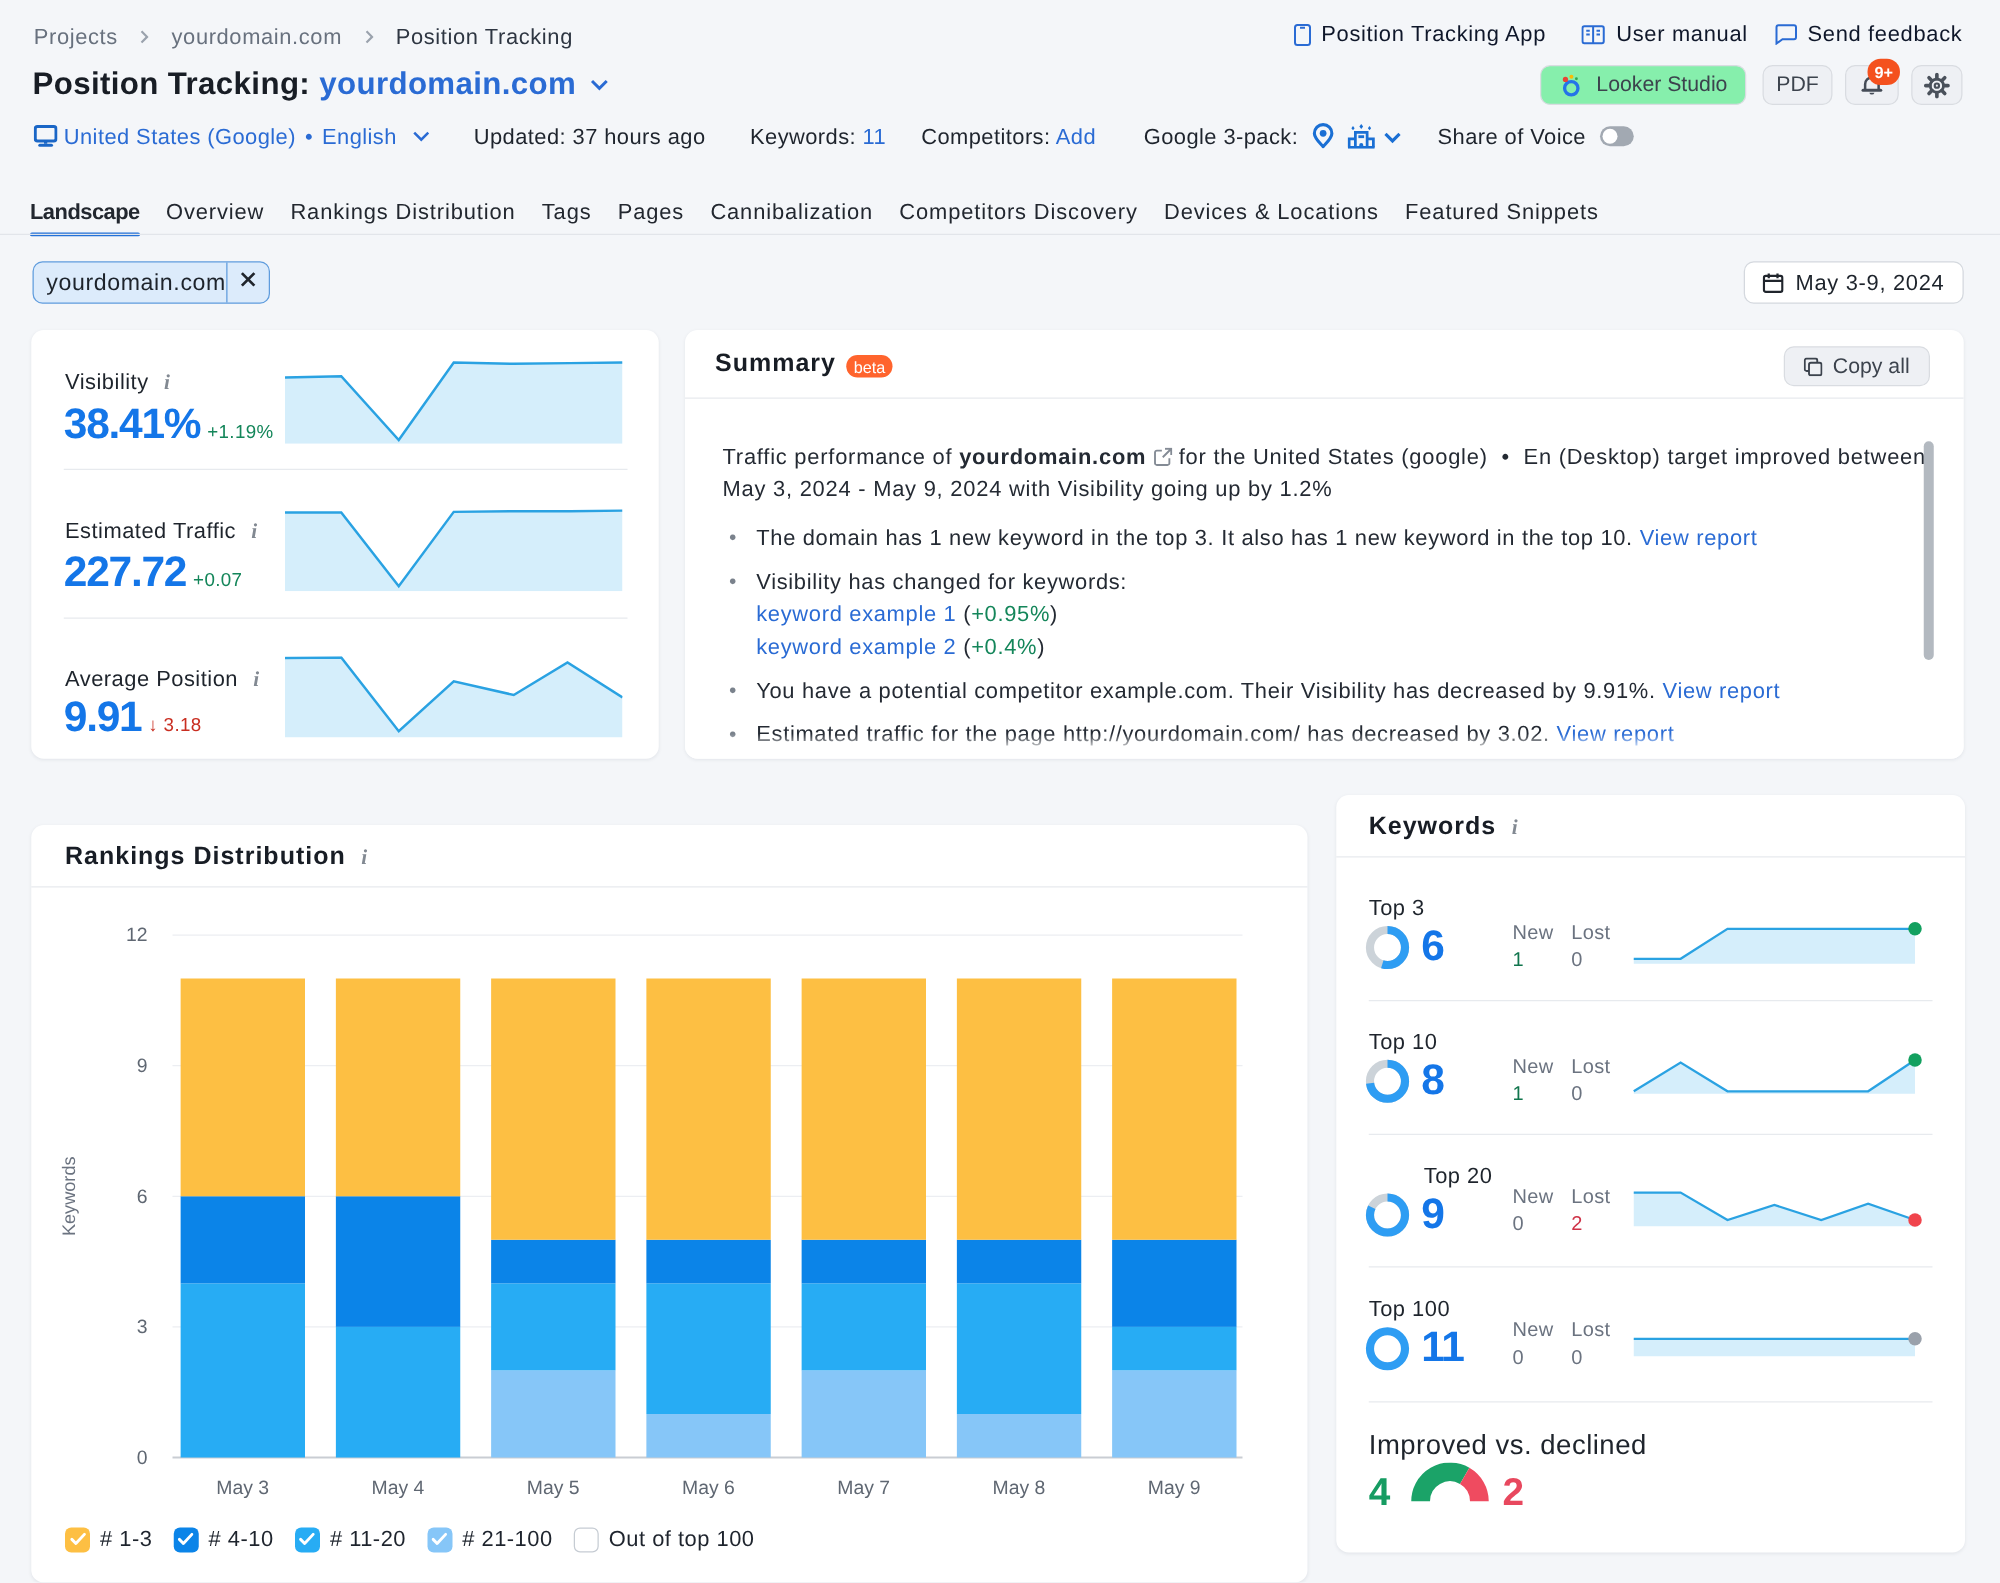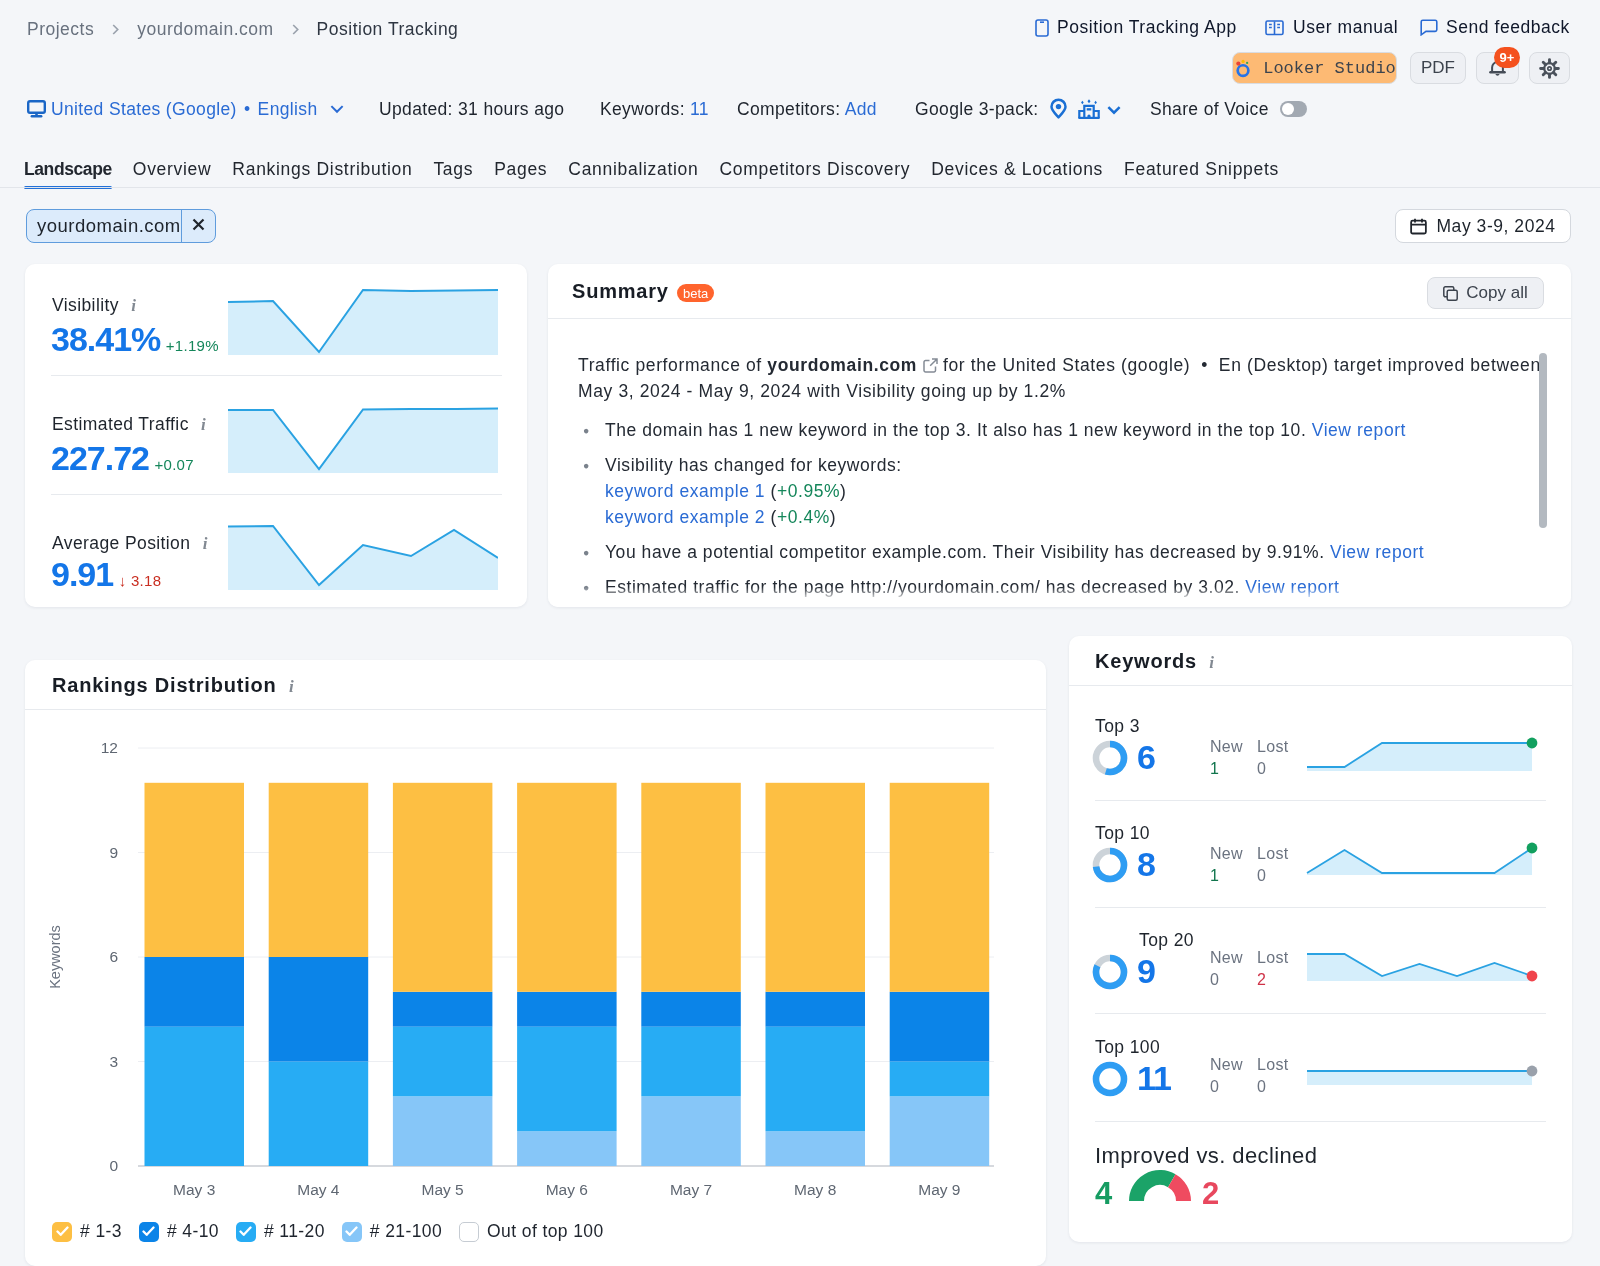--- a/index.html
+++ b/index.html
@@ -37,23 +37,29 @@
         </svg>Position Tracking App</span>
   <span class="abs" style="left:1265px; top:0; display:flex; align-items:center; gap:9px;"><svg class="ico" width="19" height="16" viewBox="0 0 19 16" fill="none" stroke="#2a6bd4" stroke-width="1.6">
           <rect x="1" y="1" width="17" height="13.5" rx="1.5"></rect>
           <path d="M9.5 1.5v13M4 4.5h2.8M4 7.5h2.8M12.2 4.5h2.8M12.2 7.5h2.8"></path>
         </svg>User manual</span>
   <span class="abs" style="left:1420px; top:0; display:flex; align-items:center; gap:8px;"><svg class="ico" width="18" height="17" viewBox="0 0 18 17" fill="none" stroke="#2a6bd4" stroke-width="1.6">
           <path d="M1.2 2.8c0-.9.7-1.6 1.6-1.6h12.4c.9 0 1.6.7 1.6 1.6v8c0 .9-.7 1.6-1.6 1.6H6l-4.8 3.4V2.8z"></path>
         </svg>Send feedback</span>
 </div>
 
+<div id="titlerow" class="abs" style="left:26px; top:53px; font-size:25px; font-weight:bold; color:#181d25; letter-spacing:0.3px;">
+  Position Tracking: <span style="color:#2a6bd4;">yourdomain.com</span>
+  <svg class="ico" width="15" height="10" viewBox="0 0 14 9" fill="none" style="margin-left:4px;">
+        <path d="M1.5 1.5l5.5 5.5 5.5-5.5" stroke="#2a6bd4" stroke-width="2.2"></path>
+      </svg>
+</div>
 
 <div id="titlebtns" class="abs" style="left:1232px; top:52px; height:32px;">
-  <div class="abs" style="left:0; top:0; width:165px; height:32px; background:#fdba74; border:1px solid #d9dce1; border-radius:8px; display:flex; align-items:center; justify-content:center; gap:9px; font-size:17px; color:#3c434d;font-family:Liberation Mono, monospace;">
+  <div class="abs" style="left:0; top:0; width:165px; height:32px; background:#86efac; border:1px solid #d9dce1; border-radius:8px; display:flex; align-items:center; justify-content:center; gap:9px; font-size:17px; color:#3c434d;">
     <svg class="ico" width="21" height="21" viewBox="0 0 22 22">
           <circle cx="10.5" cy="13.2" r="5.6" fill="none" stroke="#2573e8" stroke-width="2.8"></circle>
           <circle cx="5.6" cy="5.8" r="2.2" fill="#e94335"></circle>
           <circle cx="10.6" cy="3.6" r="1.7" fill="#fbbc04"></circle>
           <circle cx="14.8" cy="5.2" r="1.2" fill="#34a853"></circle>
         </svg>
     <span>Looker Studio</span>
   </div>
   <div class="abs" style="left:178px; top:0; width:56px; height:32px; background:#eef0f4; border:1px solid #d9dce1; border-radius:8px; display:flex; align-items:center; justify-content:center; font-size:17px; color:#3c434d;">PDF</div>
   <div class="abs" style="left:244px; top:0; width:43px; height:32px; background:#eef0f4; border:1px solid #d9dce1; border-radius:8px; display:flex; align-items:center; justify-content:center;">
@@ -78,21 +84,21 @@
 <div id="metarow" class="abs" style="left:27px; top:99px; width:1545px; height:20px; font-size:17.5px; letter-spacing:0.35px; color:#1e242d;">
   <svg class="ico abs" width="19" height="18" viewBox="0 0 19 18" fill="none" stroke="#1a66c6" style="left:0; top:1px;">
         <rect x="1.2" y="1.2" width="16.6" height="11.6" rx="1.8" stroke-width="2.4"></rect>
         <path d="M9.5 13v2" stroke-width="2.6"></path>
         <path d="M4.8 16.2h9.4" stroke-width="2.4" stroke-linecap="round"></path>
       </svg>
   <span class="abs link" style="left:24px; top:0;">United States (Google) <span style="margin:0 2px;">•</span> English</span>
   <svg class="ico abs" width="14" height="9" viewBox="0 0 12 8" fill="none" style="left:303px; top:6px;">
         <path d="M1 1l5 5 5-5" stroke="#2a6bd4" stroke-width="1.8"></path>
       </svg>
-  <span class="abs" style="left:352px; top:0;">Updated: 31 hours ago</span>
+  <span class="abs" style="left:352px; top:0;">Updated: 37 hours ago</span>
   <span class="abs" style="left:573px; top:0;">Keywords: <span class="link">11</span></span>
   <span class="abs" style="left:710px; top:0;">Competitors: <span class="link">Add</span></span>
   <span class="abs" style="left:888px; top:0;">Google 3-pack:</span>
   <svg class="ico abs" width="19" height="21" viewBox="0 0 19 21" style="left:1022px; top:-1px;">
         <path d="M9.5 19.3c3.9-4.3 7-7.2 7-10.6a7 7 0 1 0-14 0c0 3.4 3.1 6.3 7 10.6z" fill="none" stroke="#1a6fd4" stroke-width="2.5" stroke-linejoin="round"></path>
         <circle cx="9.5" cy="8.6" r="2.7" fill="#1a6fd4"></circle>
       </svg>
   <svg class="ico abs" width="22" height="20" viewBox="0 0 22 20" style="left:1051px; top:0;">
         <g fill="#1a6fd4">
           <path d="M11 0.2l1.5 2L11 4.2l-1.5-2z"></path>

